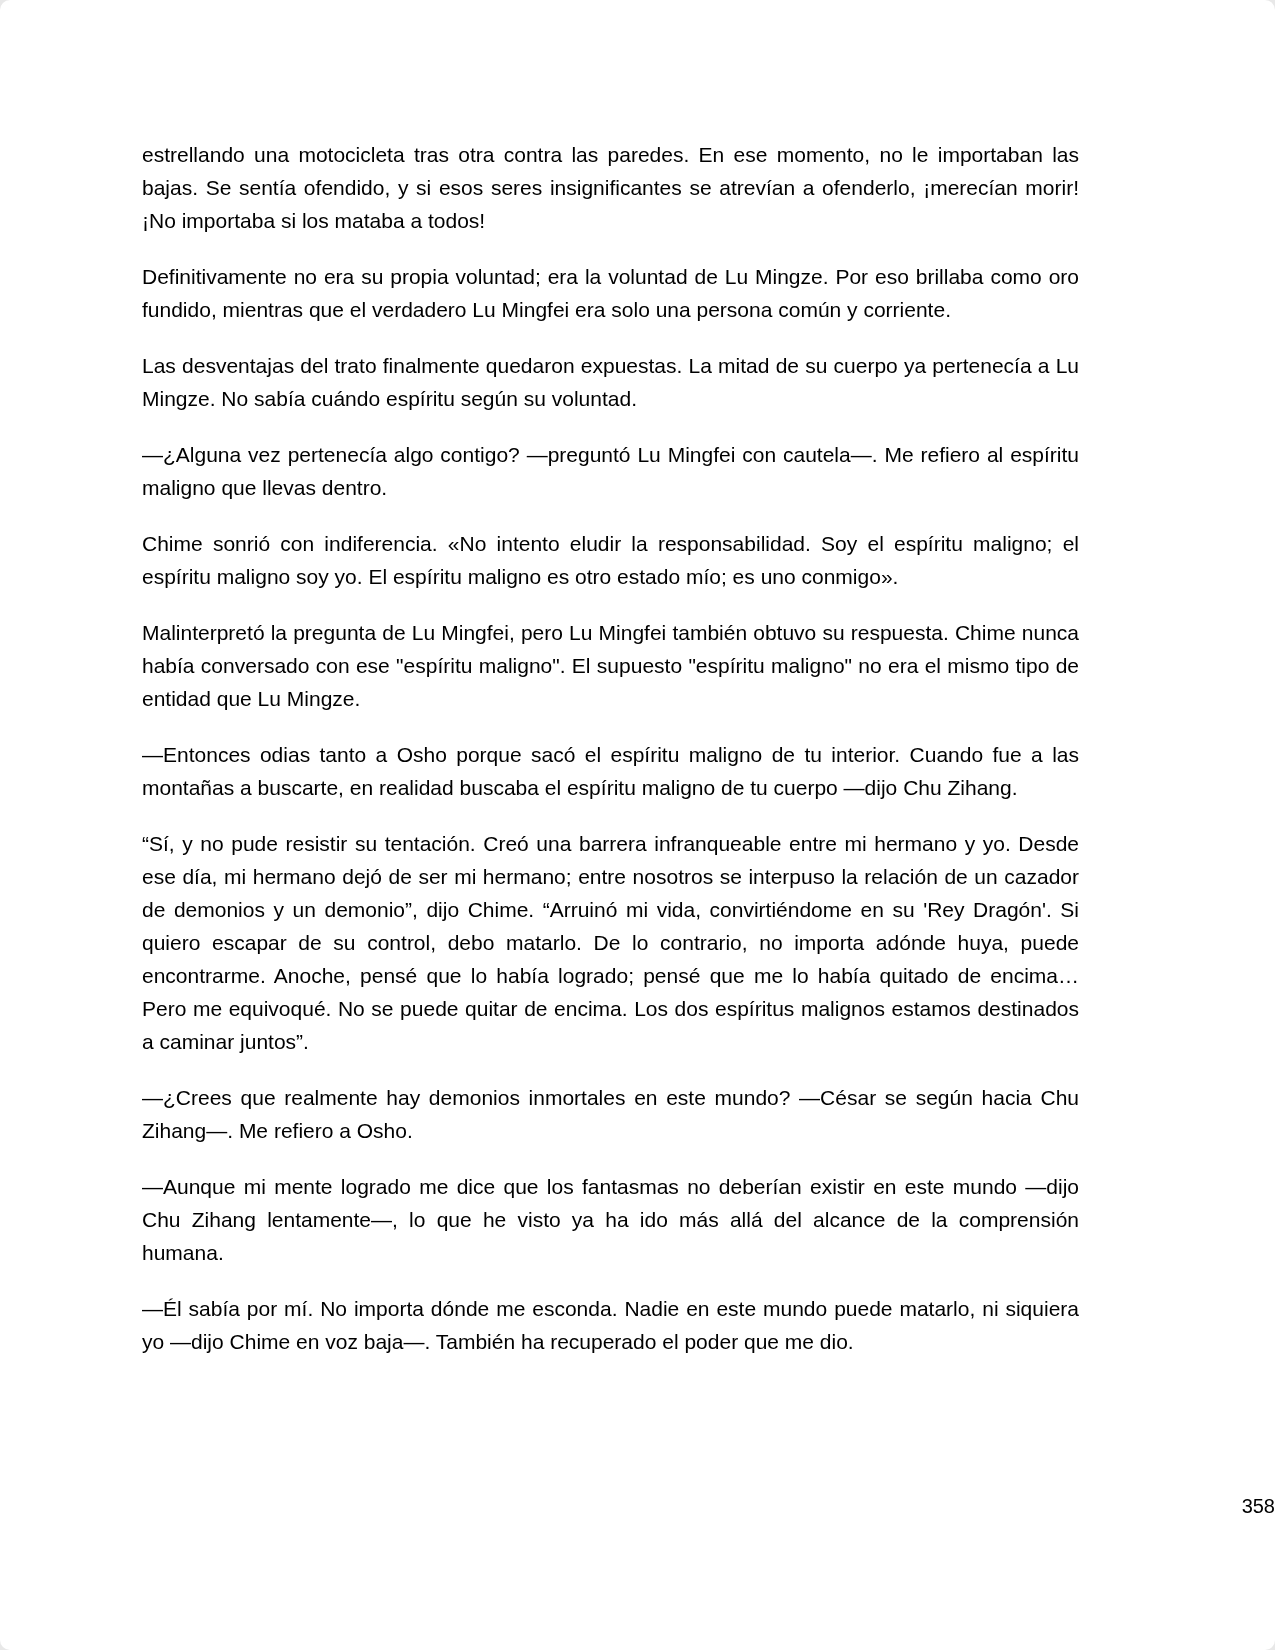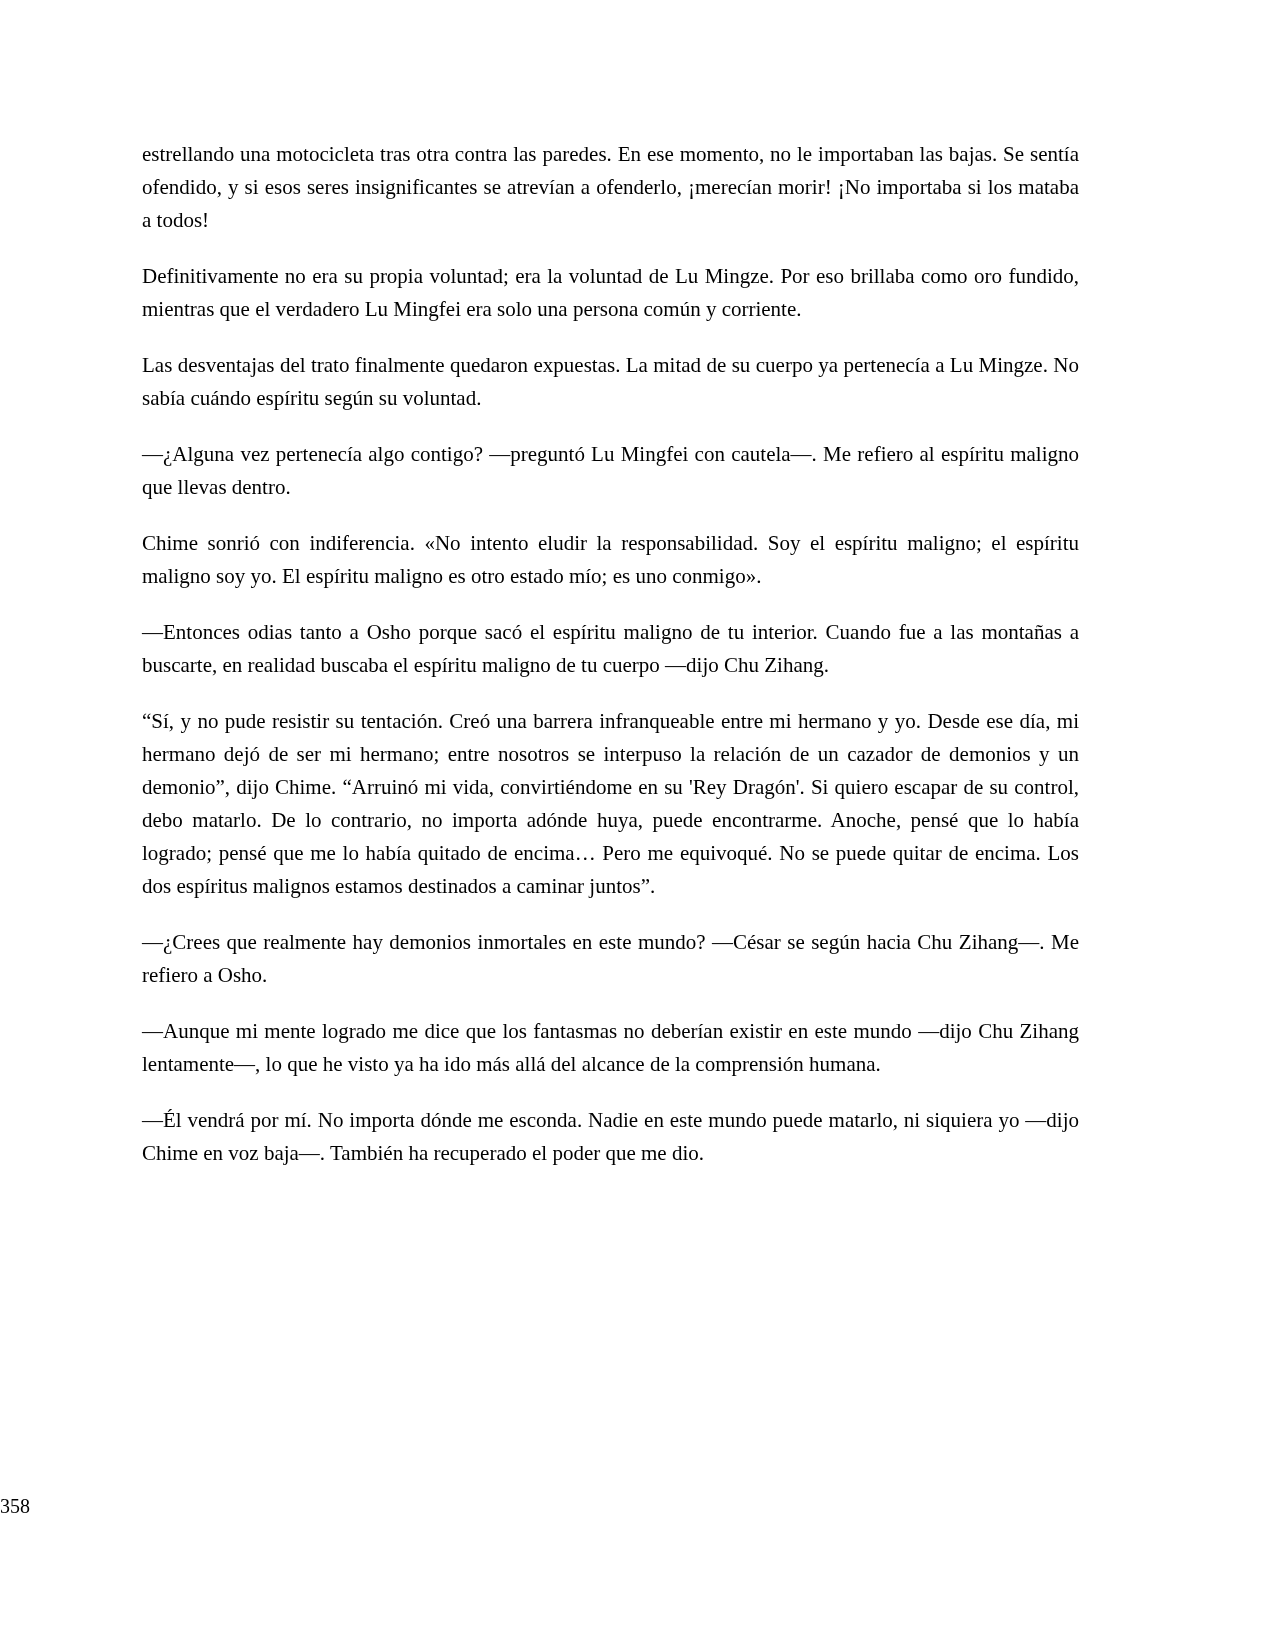--- a/index.html
+++ b/index.html
@@ -6,53 +6,55 @@
     margin: 0;
     padding: 0;
     background: #e8e8e8;
   }
   .page {
     position: relative;
     width: 1275px;
     height: 1650px;
     margin: 0 auto;
     background: #ffffff;
-    font-family: Liberation Serif, serif;
+    font-family: Liberation Sans, sans-serif;
     color: #000000;
     box-sizing: border-box;
     padding: 138px 196px 0 142px;
     overflow: hidden;
+    border-radius: 10px;
   }
   .content p {
     margin: 0 0 23px 0;
     font-size: 21px;
     line-height: 33px;
     text-align: justify;
     text-justify: inter-word;
   }
   .page-number {
     position: absolute;
     left: 0;
     right: 0;
     bottom: 132px;
-    text-align: left;
+    text-align: right;
     font-size: 20px;
     line-height: 24px;
   }
 </style>
 </head>
 <body>
 
 <div class="page">
   <div class="content">
     <p>estrellando una motocicleta tras otra contra las paredes. En ese momento, no le importaban las bajas. Se sentía ofendido, y si esos seres insignificantes se atrevían a ofenderlo, ¡merecían morir! ¡No importaba si los mataba a todos!</p>
     <p>Definitivamente no era su propia voluntad; era la voluntad de Lu Mingze. Por eso brillaba como oro fundido, mientras que el verdadero Lu Mingfei era solo una persona común y corriente.</p>
     <p>Las desventajas del trato finalmente quedaron expuestas. La mitad de su cuerpo ya pertenecía a Lu Mingze. No sabía cuándo espíritu según su voluntad.</p>
     <p>—¿Alguna vez pertenecía algo contigo? —preguntó Lu Mingfei con cautela—. Me refiero al espíritu maligno que llevas dentro.</p>
     <p>Chime sonrió con indiferencia. «No intento eludir la responsabilidad. Soy el espíritu maligno; el espíritu maligno soy yo. El espíritu maligno es otro estado mío; es uno conmigo».</p>
+    <p>Malinterpretó la pregunta de Lu Mingfei, pero Lu Mingfei también obtuvo su respuesta. Chime nunca había conversado con ese "espíritu maligno". El supuesto "espíritu maligno" no era el mismo tipo de entidad que Lu Mingze.</p>
     <p>—Entonces odias tanto a Osho porque sacó el espíritu maligno de tu interior. Cuando fue a las montañas a buscarte, en realidad buscaba el espíritu maligno de tu cuerpo —dijo Chu Zihang.</p>
     <p>“Sí, y no pude resistir su tentación. Creó una barrera infranqueable entre mi hermano y yo. Desde ese día, mi hermano dejó de ser mi hermano; entre nosotros se interpuso la relación de un cazador de demonios y un demonio”, dijo Chime. “Arruinó mi vida, convirtiéndome en su 'Rey Dragón'. Si quiero escapar de su control, debo matarlo. De lo contrario, no importa adónde huya, puede encontrarme. Anoche, pensé que lo había logrado; pensé que me lo había quitado de encima… Pero me equivoqué. No se puede quitar de encima. Los dos espíritus malignos estamos destinados a caminar juntos”.</p>
     <p>—¿Crees que realmente hay demonios inmortales en este mundo? —César se según hacia Chu Zihang—. Me refiero a Osho.</p>
     <p>—Aunque mi mente logrado me dice que los fantasmas no deberían existir en este mundo —dijo Chu Zihang lentamente—, lo que he visto ya ha ido más allá del alcance de la comprensión humana.</p>
-    <p>—Él vendrá por mí. No importa dónde me esconda. Nadie en este mundo puede matarlo, ni siquiera yo —dijo Chime en voz baja—. También ha recuperado el poder que me dio.</p>
+    <p>—Él sabía por mí. No importa dónde me esconda. Nadie en este mundo puede matarlo, ni siquiera yo —dijo Chime en voz baja—. También ha recuperado el poder que me dio.</p>
   </div>
   <div class="page-number">358</div>
 </div>
 
 </body></html>

